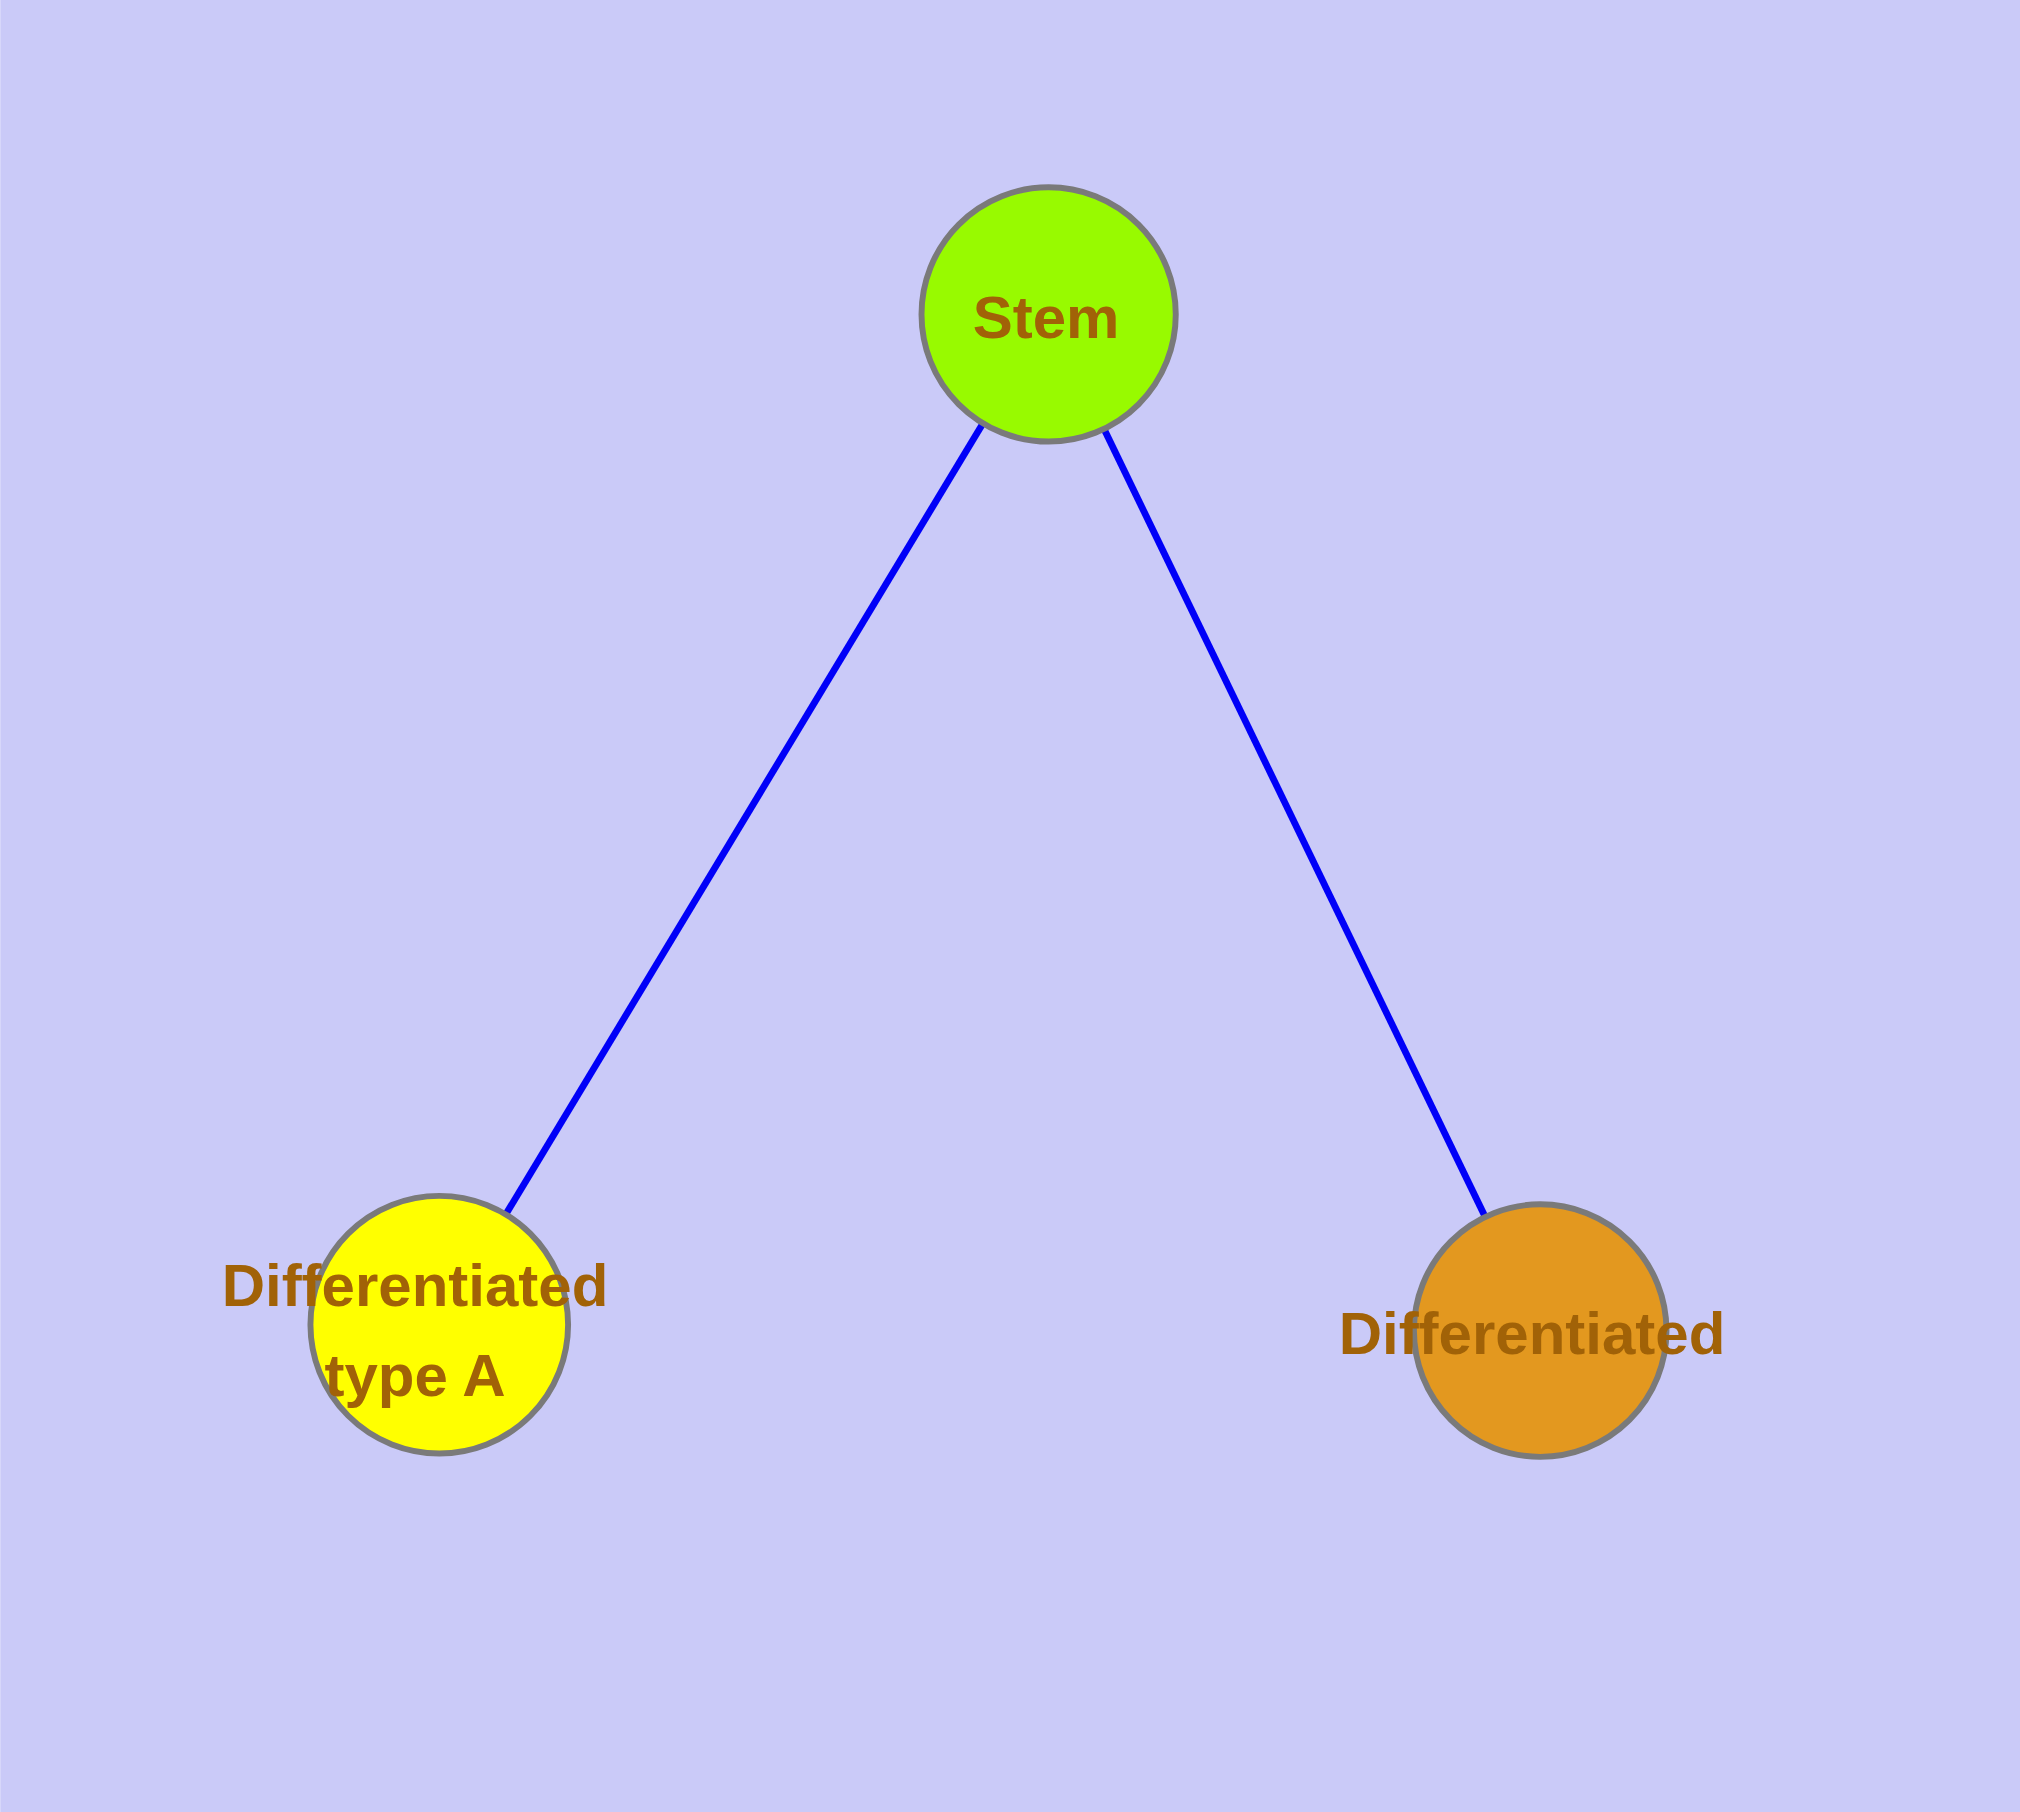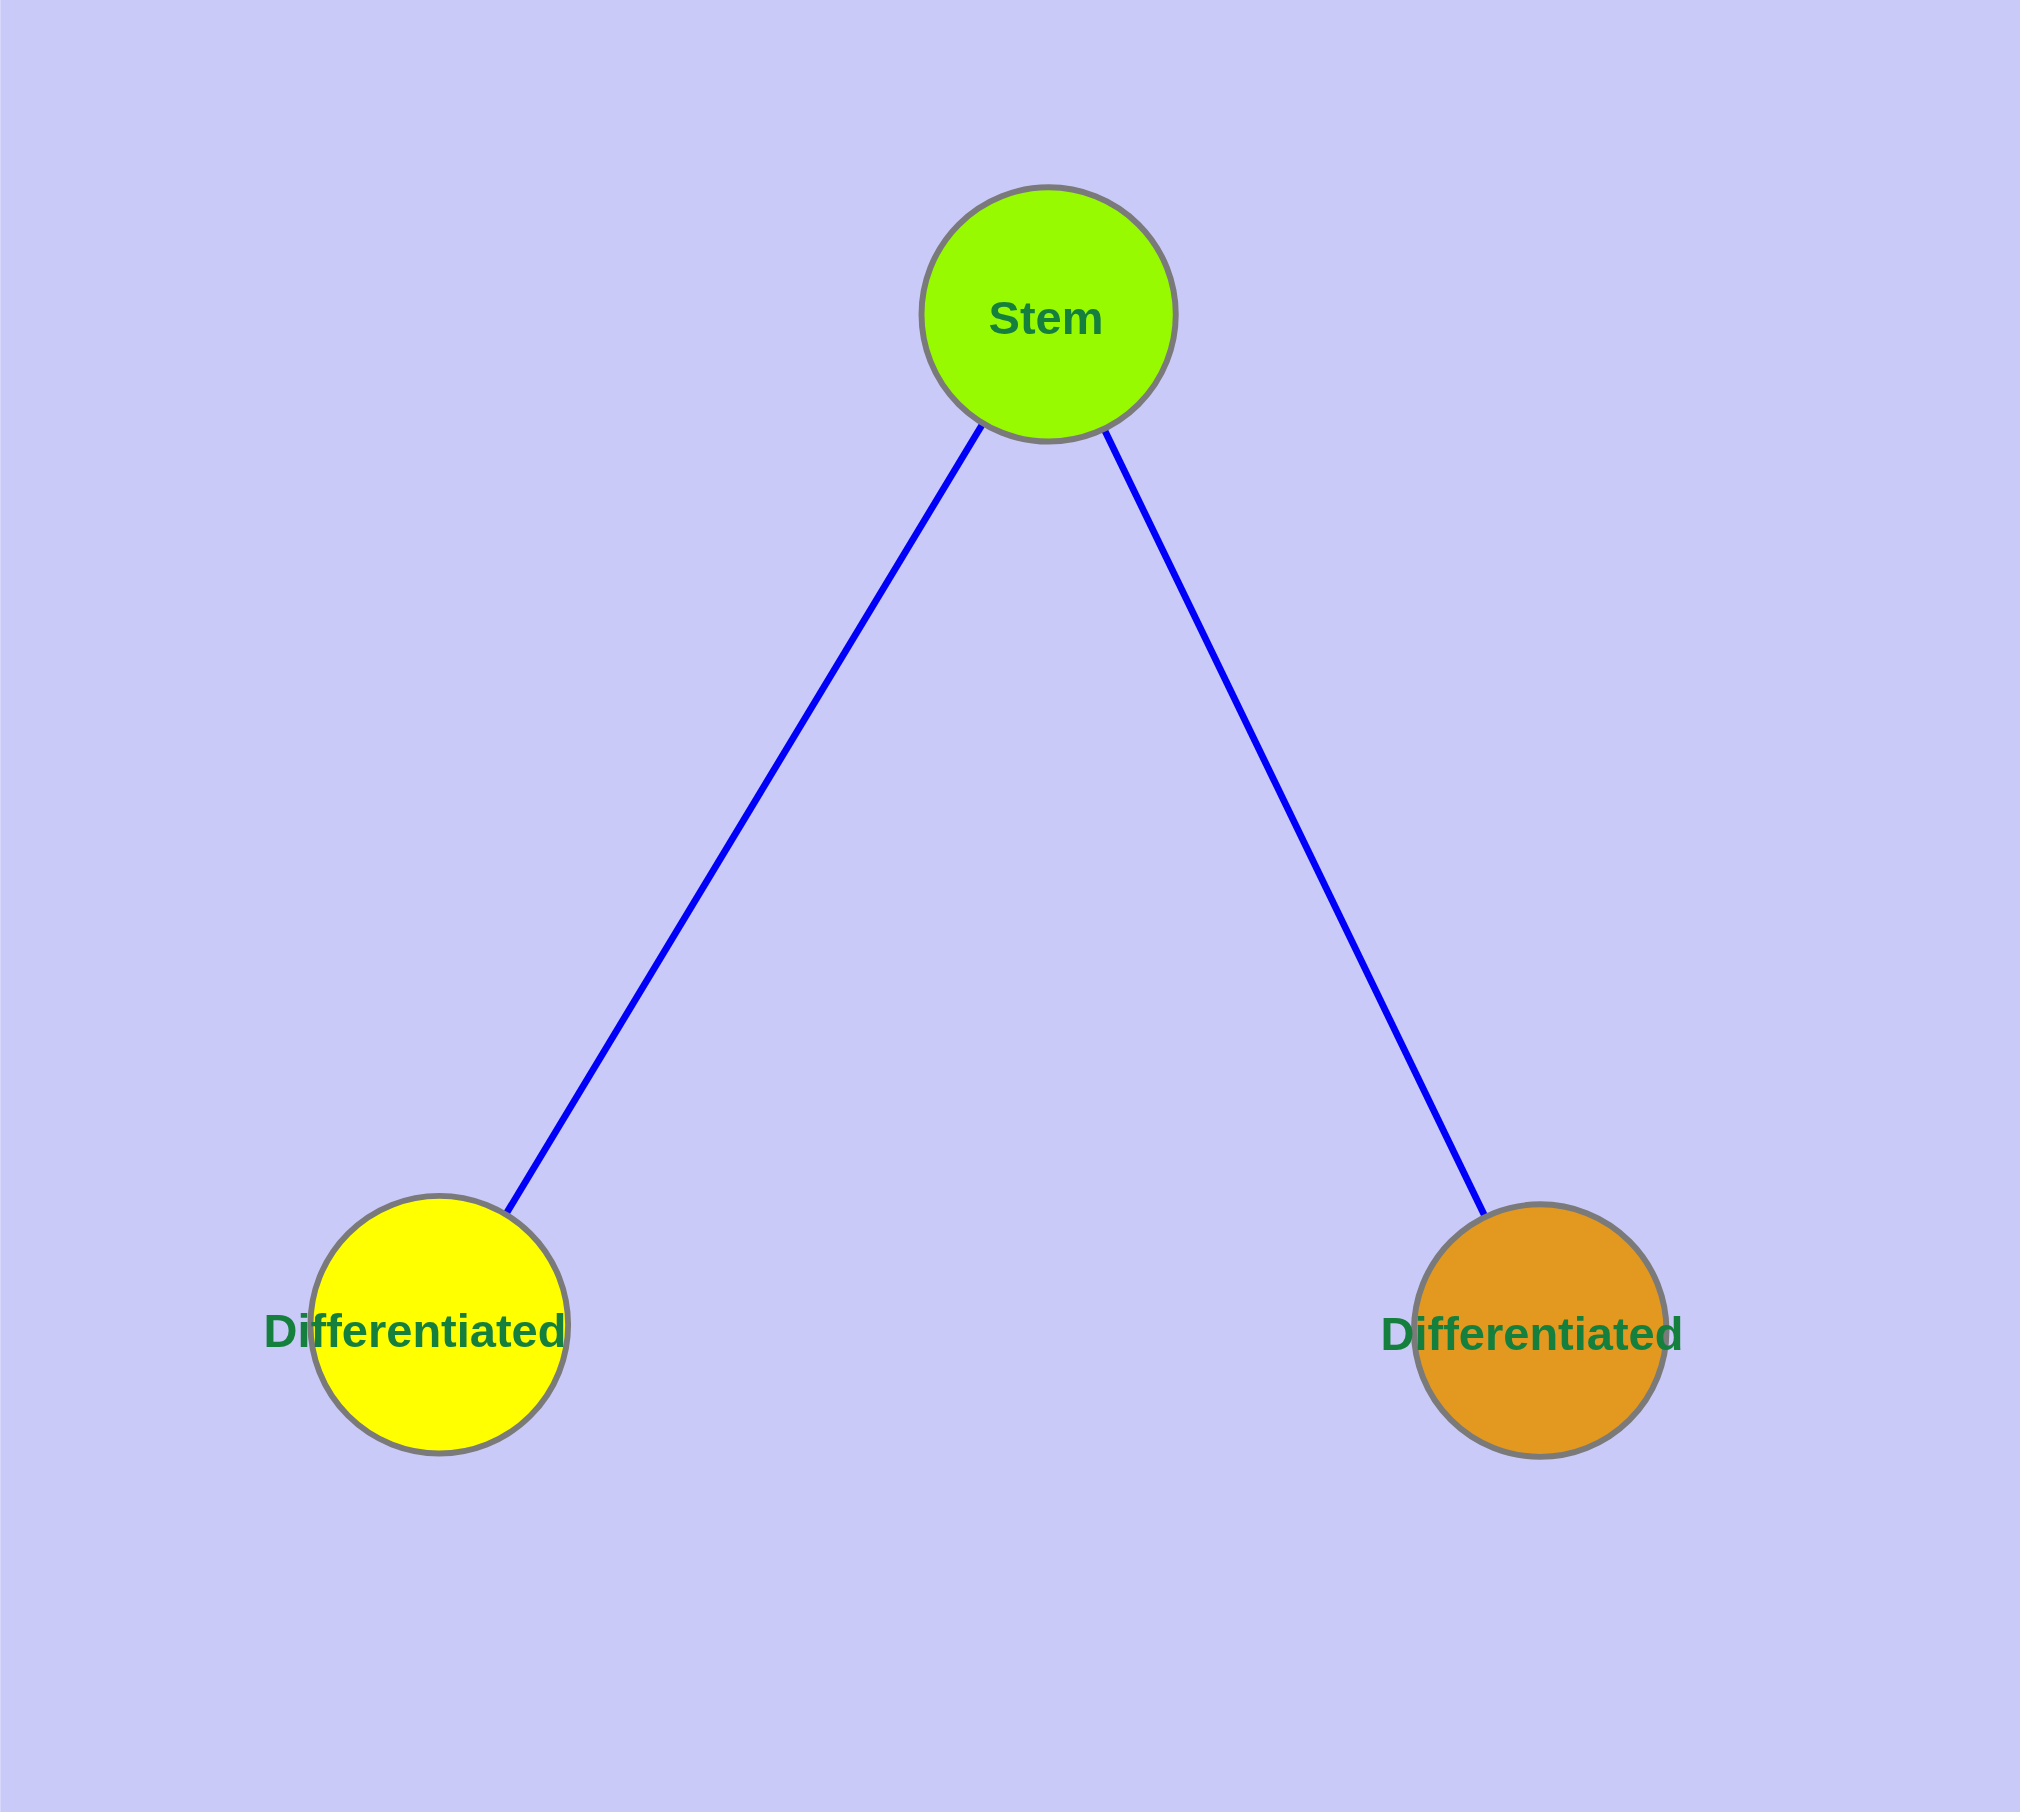--- a/index.html
+++ b/index.html
@@ -18,23 +18,23 @@
   .stage svg {
     position: absolute;
     left: 0;
     top: 0;
     display: block;
   }
   .node-label {
     position: absolute;
     transform: translate(-50%, -50%);
     text-align: center;
-    color: #15803d;
+    color: #a16207;
     font-weight: 700;
-    font-size: 47px;
+    font-size: 60px;
     line-height: 90px;
     white-space: nowrap;
     letter-spacing: 0;
   }
   .node-label .line {
     display: block;
   }
 </style>
 </head>
 <body>
@@ -55,20 +55,21 @@
 
     <circle cx="1817" cy="1570" r="149" stroke-width="7" fill="#E3981F" stroke="#7A7A7A"></circle>
   </svg>
 
   <div class="node-label" style="left: 1046px; top: 318px;">
     <span class="line">Stem</span>
   </div>
 
   <div class="node-label" style="left: 415px; top: 1331px;">
     <span class="line">Differentiated</span>
+    <span class="line">type A</span>
   </div>
 
   <div class="node-label" style="left: 1532px; top: 1334px;">
     <span class="line">Differentiated</span>
   </div>
 
 </div>
 
 
 </body></html>

